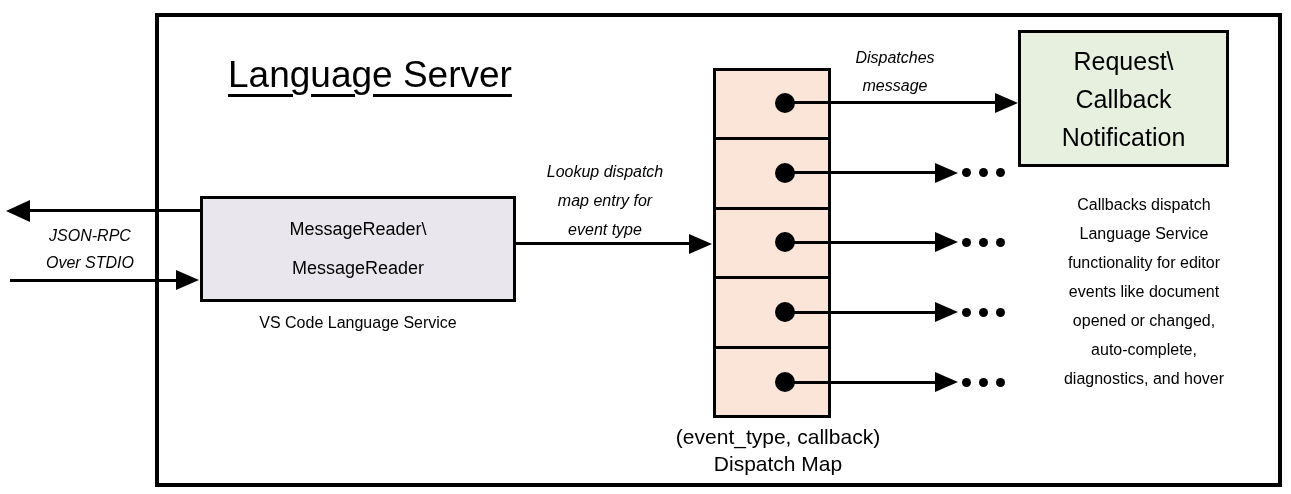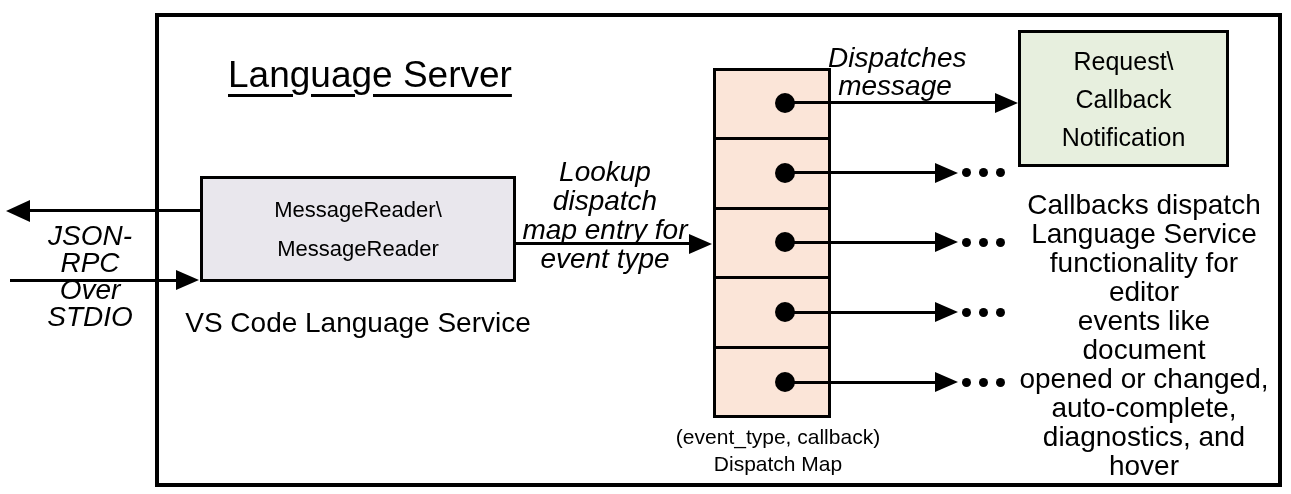--- a/index.html
+++ b/index.html
@@ -21,29 +21,29 @@
   .tri-right {
     position:absolute; width:0; height:0;
     border-top:10px solid transparent; border-bottom:10px solid transparent;
     border-left:23px solid #000;
   }
   .tri-left {
     position:absolute; width:0; height:0;
     border-top:11px solid transparent; border-bottom:11px solid transparent;
     border-right:24px solid #000;
   }
-  .lbl { position:absolute; text-align:center; font-size:28px; }
+  .lbl { position:absolute; text-align:center; font-size:16px; }
   .italic { font-style:italic; }
   .node-box {
     position:absolute; border:3px solid #000;
     display:flex; flex-direction:column; align-items:center; justify-content:center;
     text-align:center;
   }
-  .msg-box { left:200px; top:176px; width:316px; height:106px;
-    background:var(--message_box_fill,#E9E7ED); font-size:22px; line-height:39px; }
+  .msg-box { left:200px; top:196px; width:316px; height:106px;
+    background:var(--message_box_fill,#E9E7ED); font-size:18px; line-height:39px; }
   .cb-box { left:1018px; top:30px; width:211px; height:137px;
     background:var(--callback_box_fill,#E7EFDE); font-size:25px; line-height:38px; }
   .dispatch-box {
     position:absolute; left:713px; top:68px; width:118px; height:350px;
     border:3px solid #000; background:var(--dispatch_map_fill,#FBE5D8);
     display:flex; flex-direction:column;
   }
   .dispatch-cell { flex:1; }
   .dispatch-cell + .dispatch-cell { border-top:3px solid #000; }
   .dot { position:absolute; width:20px; height:20px; border-radius:50%; background:#000; }

